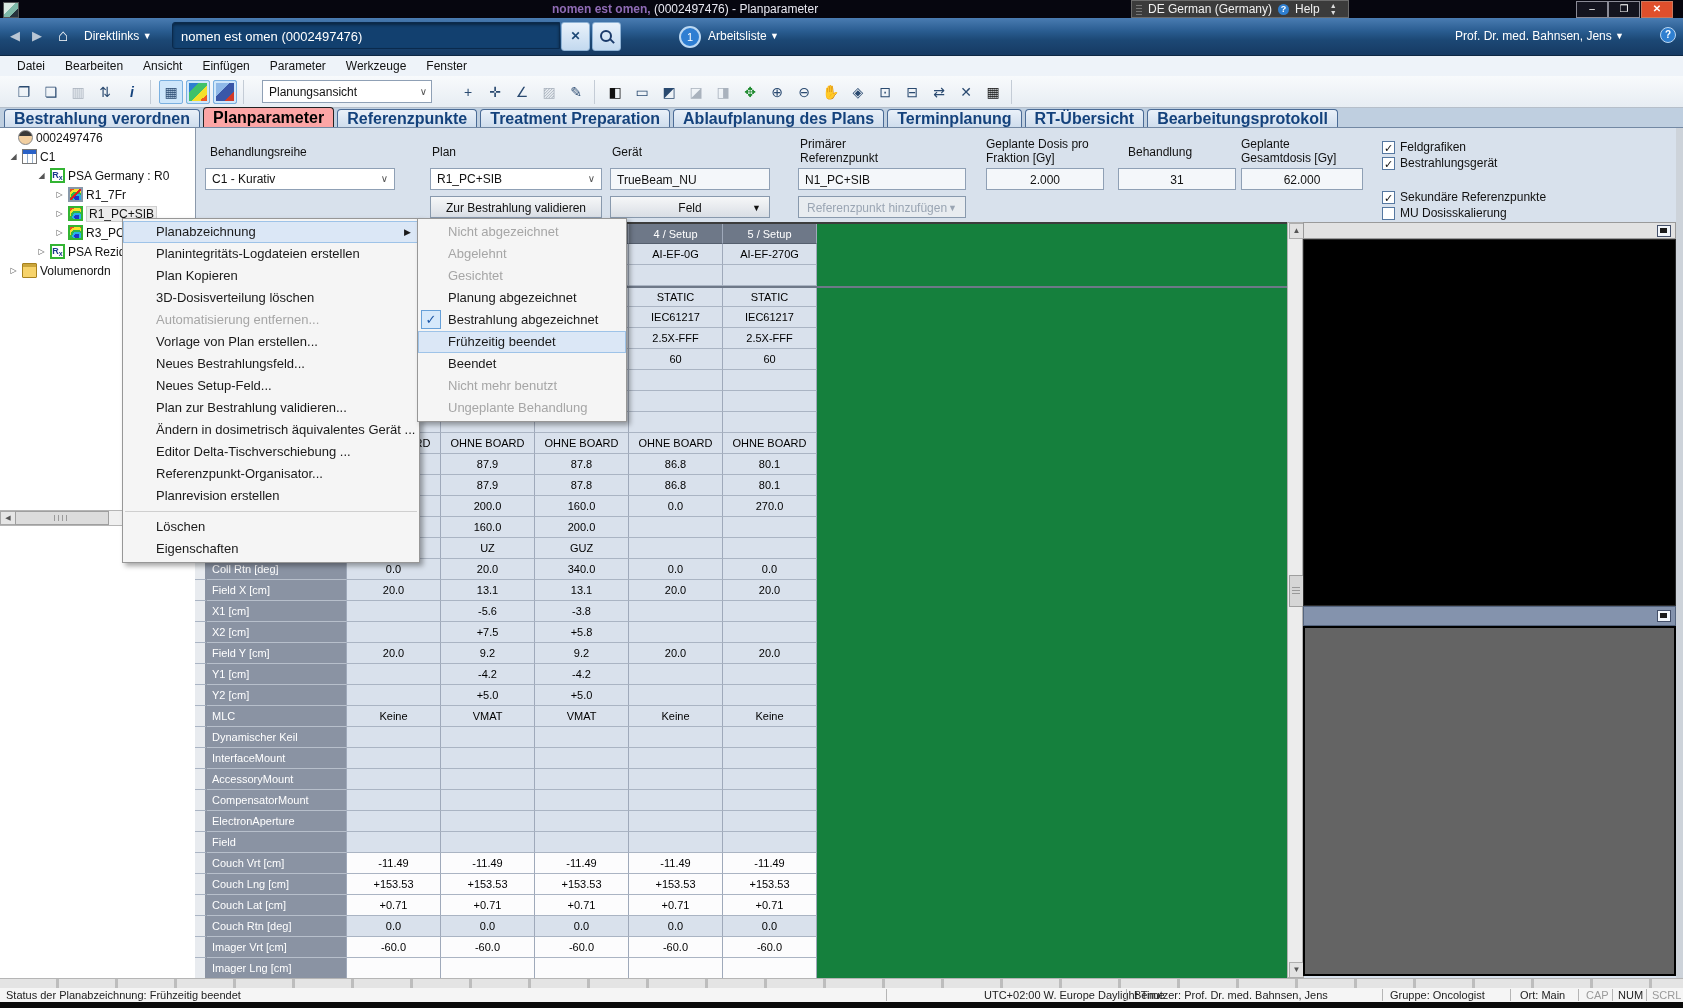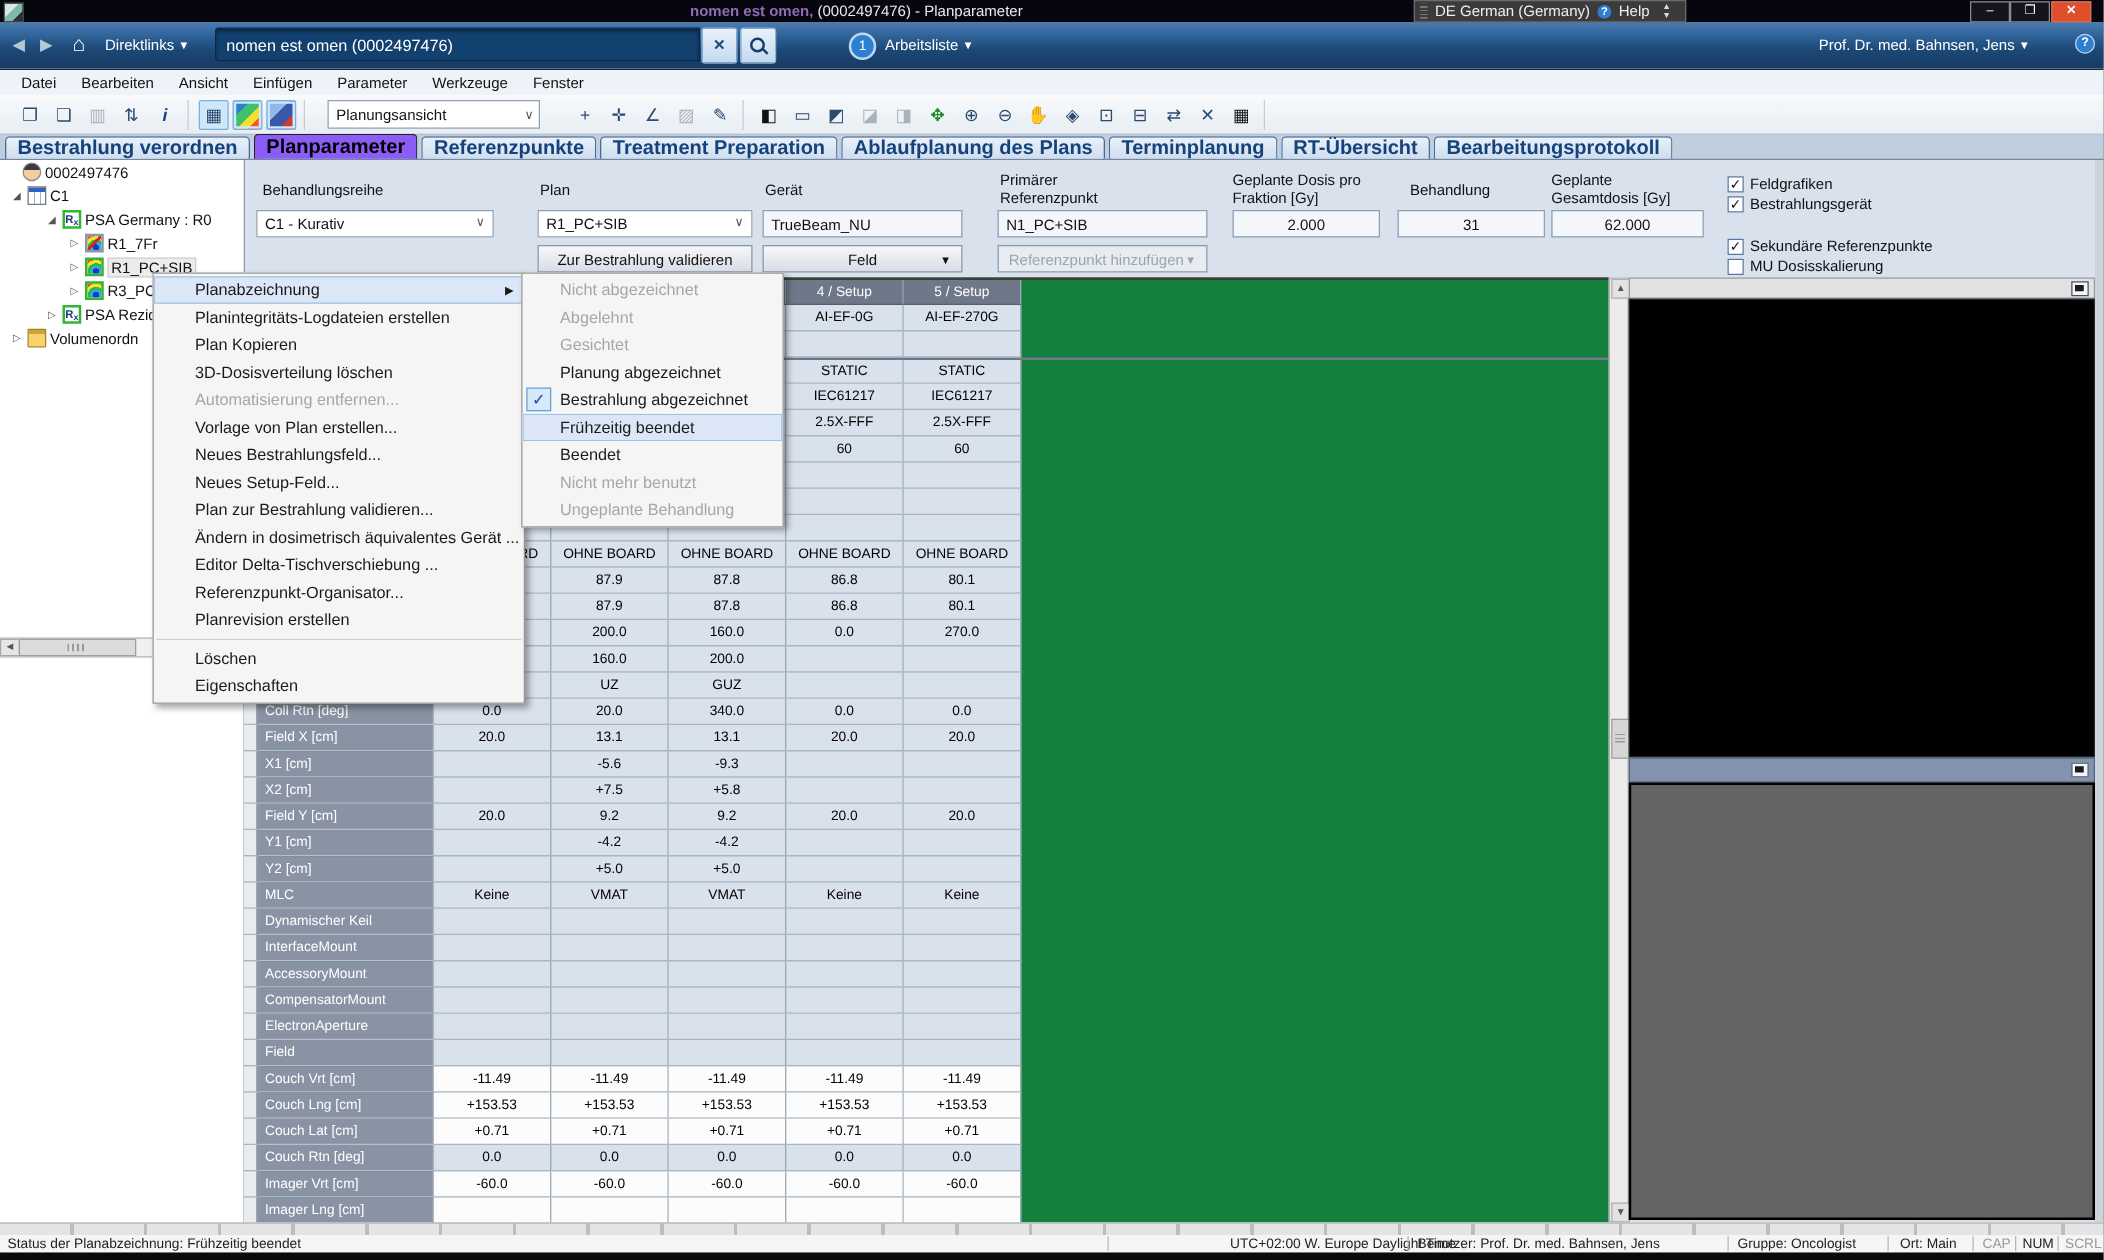--- a/index.html
+++ b/index.html
@@ -47,21 +47,21 @@
   .ticon.black{color:#111;}
   .ticon.dose-view{background-image:linear-gradient(135deg,#2e7fd0 0 30%,#3fc16a 30% 55%,#f4e02a 55% 75%,#ef5a22 75%);}
   .ticon.drr-view{background-image:linear-gradient(135deg,#8fb9e8 0 40%,#3a57a8 40% 70%,#d03a2a 70%);}
   .ticon.dose-view.on,.ticon.drr-view.on{box-shadow:0 0 0 2px #cfe7fb inset;border-color:#7ab0e0;}
   #viewcombo{width:170px;height:23px;background:#fff;border:1px solid #8fa0b5;display:flex;align-items:center;justify-content:space-between;padding:0 4px 0 6px;box-sizing:border-box;margin:11px 8px;}
   #viewcombo .arr{color:#555;font-size:10px;}
 
   
   #tabbar{left:0;top:108px;width:1683px;height:20px;background:#bfcfe0;border-bottom:1px solid #7288a3;display:flex;align-items:flex-end;gap:3px;padding-left:4px;box-sizing:border-box;}
   .tab{height:17px;line-height:17px;padding:0 9px;background:linear-gradient(#eaf1f9,#cfdded);border:1px solid #4a6b96;border-bottom:none;border-radius:4px 4px 0 0;color:#14427c;font-weight:bold;font-size:16px;white-space:nowrap;}
-  .tab.active{background:#8b5cf6;color:#000;height:19px;line-height:19px;border-color:#222;}
+  .tab.active{background:#fca5a5;color:#000;height:19px;line-height:19px;border-color:#222;}
 
   
   #tree{left:0;top:128px;width:195px;height:850px;background:#fff;border-right:1px solid #8b99ab;overflow:hidden;}
   .titem{position:relative;height:19px;display:flex;align-items:center;gap:3px;white-space:nowrap;font-size:12px;}
   .texp{width:11px;text-align:center;font-size:8px;color:#555;flex:0 0 11px;}
   .tico{width:15px;height:15px;flex:0 0 15px;box-sizing:border-box;position:relative;}
   .i-patient{border-radius:50%;background:linear-gradient(#3a3a3a 0 38%,#f2cfa0 38%);border:1px solid #888;}
   .i-course{background:linear-gradient(#2a62c8 0 4px,rgba(0,0,0,0) 4px),repeating-linear-gradient(90deg,#fff 0 4px,#9ab0c6 4px 5px);border:1px solid #777;}
   .i-rx{background:#fff;border:2px solid #33b433;color:#1a3a8a;font-weight:bold;font-size:9px;text-align:center;line-height:11px;}
   .i-rx .sx{font-size:7px;vertical-align:-2px;}
@@ -491,21 +491,21 @@
         <div class="cell val">13.1</div>
         <div class="cell val">13.1</div>
         <div class="cell val">20.0</div>
         <div class="cell val">20.0</div>
       </div>
       <div class="trow">
         <div class="cell gut"></div>
         <div class="cell lab">X1 [cm]</div>
         <div class="cell val"></div>
         <div class="cell val">-5.6</div>
-        <div class="cell val">-9.3</div>
+        <div class="cell val">-3.8</div>
         <div class="cell val"></div>
         <div class="cell val"></div>
       </div>
       <div class="trow">
         <div class="cell gut"></div>
         <div class="cell lab">X2 [cm]</div>
         <div class="cell val"></div>
         <div class="cell val">+7.5</div>
         <div class="cell val">+5.8</div>
         <div class="cell val"></div>

